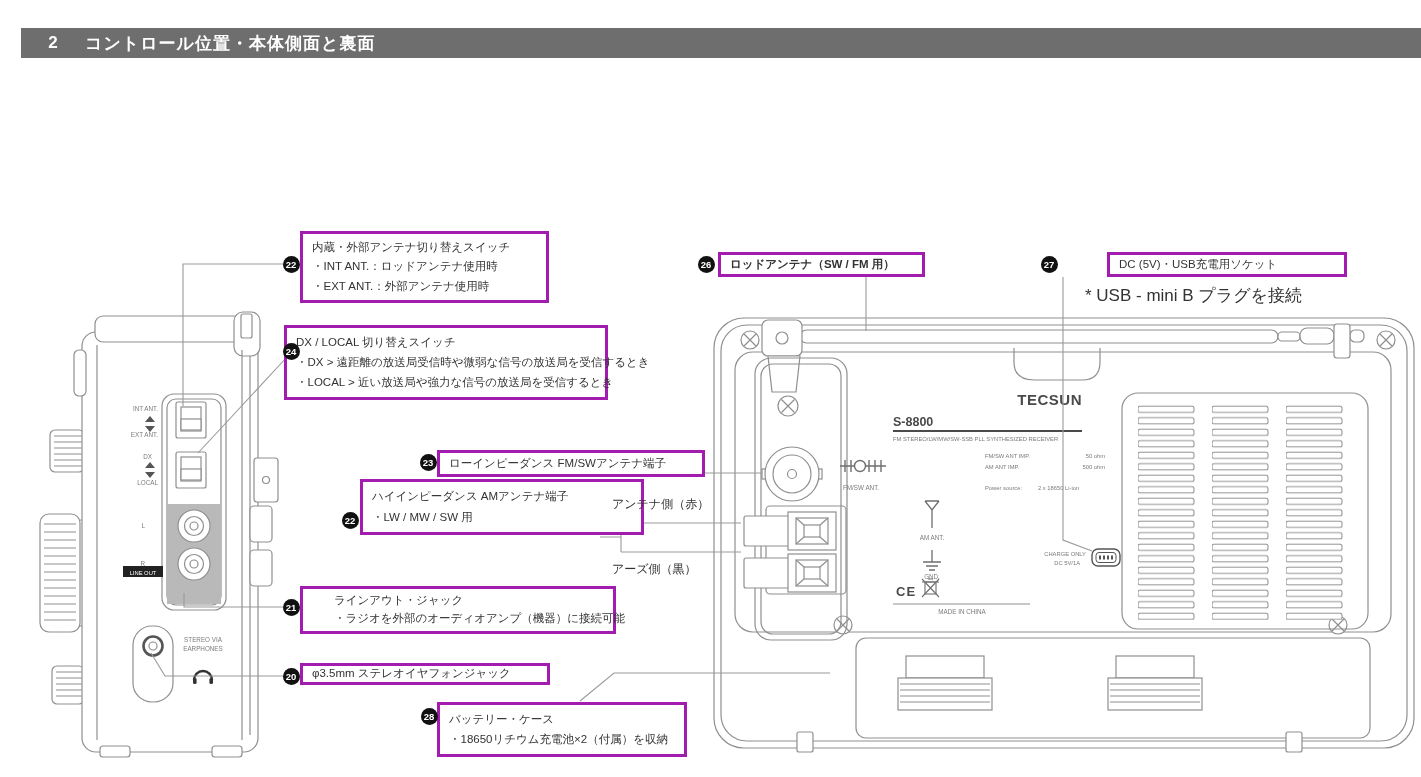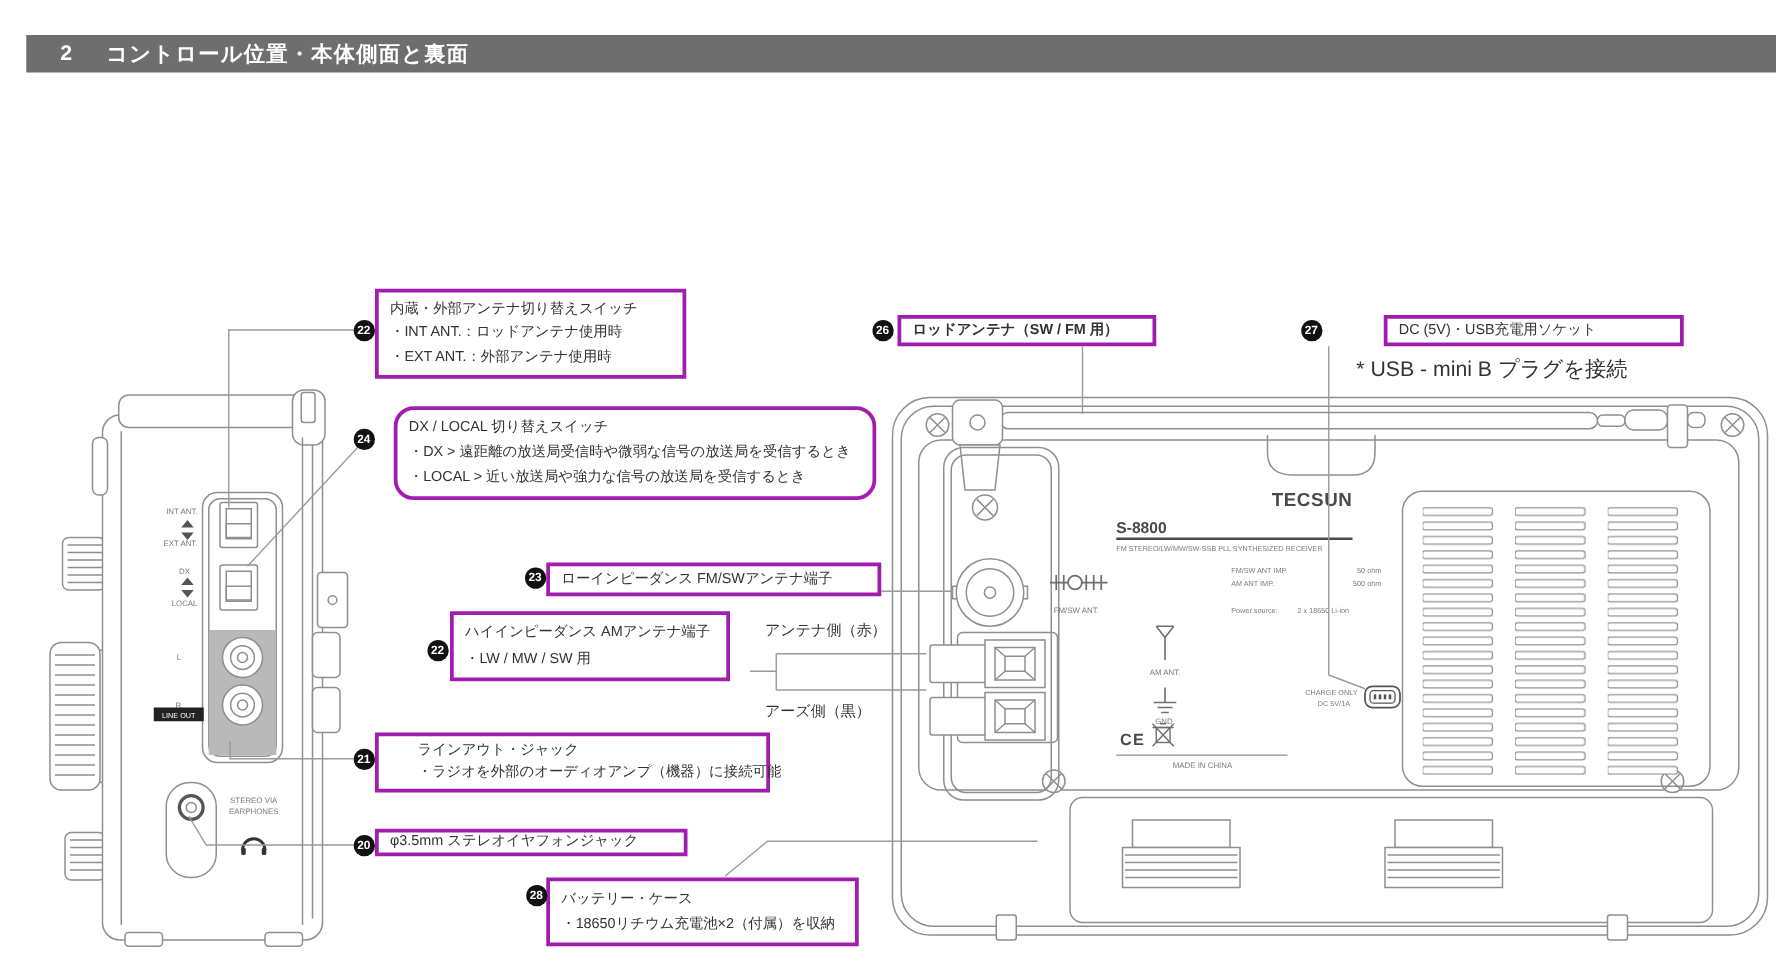--- a/index.html
+++ b/index.html
@@ -272,29 +272,29 @@
       <path class="leader" d="M866 277 V331"></path>
       <path class="leader" d="M1063 277 V540 L1092 551"></path>
     </g>
   </svg>
 
   <div class="callout" style="left:300px;top:231px;width:249px;height:72px;">
     <div class="row">内蔵・外部アンテナ切り替えスイッチ</div>
     <div class="row">・INT ANT.：ロッドアンテナ使用時</div>
     <div class="row">・EXT ANT.：外部アンテナ使用時</div>
   </div>
-  <div class="callout" style="left:315px;top:325px;width:386px;height:75px;border-radius:16px;">
+  <div class="callout" style="left:284px;top:325px;width:324px;height:75px;">
     <div class="row">DX / LOCAL 切り替えスイッチ</div>
     <div class="row">・DX &gt; 遠距離の放送局受信時や微弱な信号の放送局を受信するとき</div>
     <div class="row">・LOCAL &gt; 近い放送局や強力な信号の放送局を受信するとき</div>
   </div>
   <div class="callout single" style="left:437px;top:450px;width:268px;height:27px;">
     <div class="row">ローインピーダンス FM/SWアンテナ端子</div>
   </div>
-  <div class="callout" style="left:360px;top:489px;width:224px;height:56px;">
+  <div class="callout" style="left:360px;top:479px;width:284px;height:56px;">
     <div class="row">ハイインピーダンス AMアンテナ端子</div>
     <div class="row">・LW / MW / SW 用</div>
   </div>
   <div class="callout" style="left:300px;top:586px;width:316px;height:48px;padding-left:31px;">
     <div class="row">ラインアウト・ジャック</div>
     <div class="row">・ラジオを外部のオーディオアンプ（機器）に接続可能</div>
   </div>
   <div class="callout single" style="left:300px;top:663px;width:250px;height:22px;">
     <div class="row">φ3.5mm ステレオイヤフォンジャック</div>
   </div>

